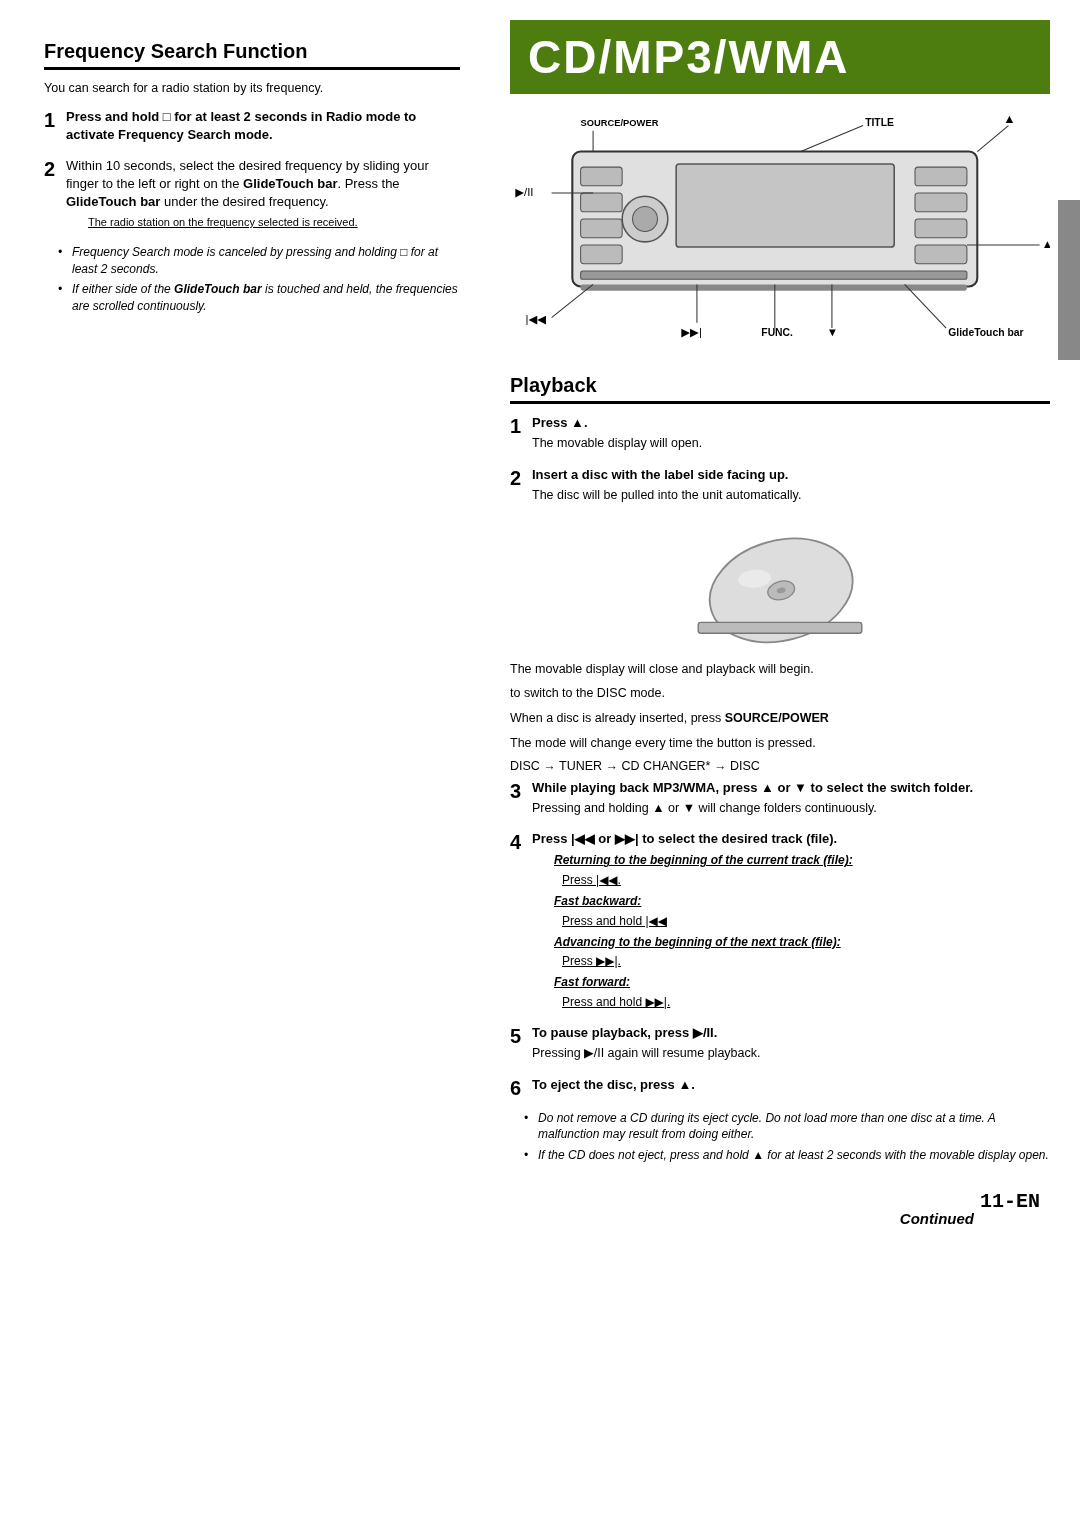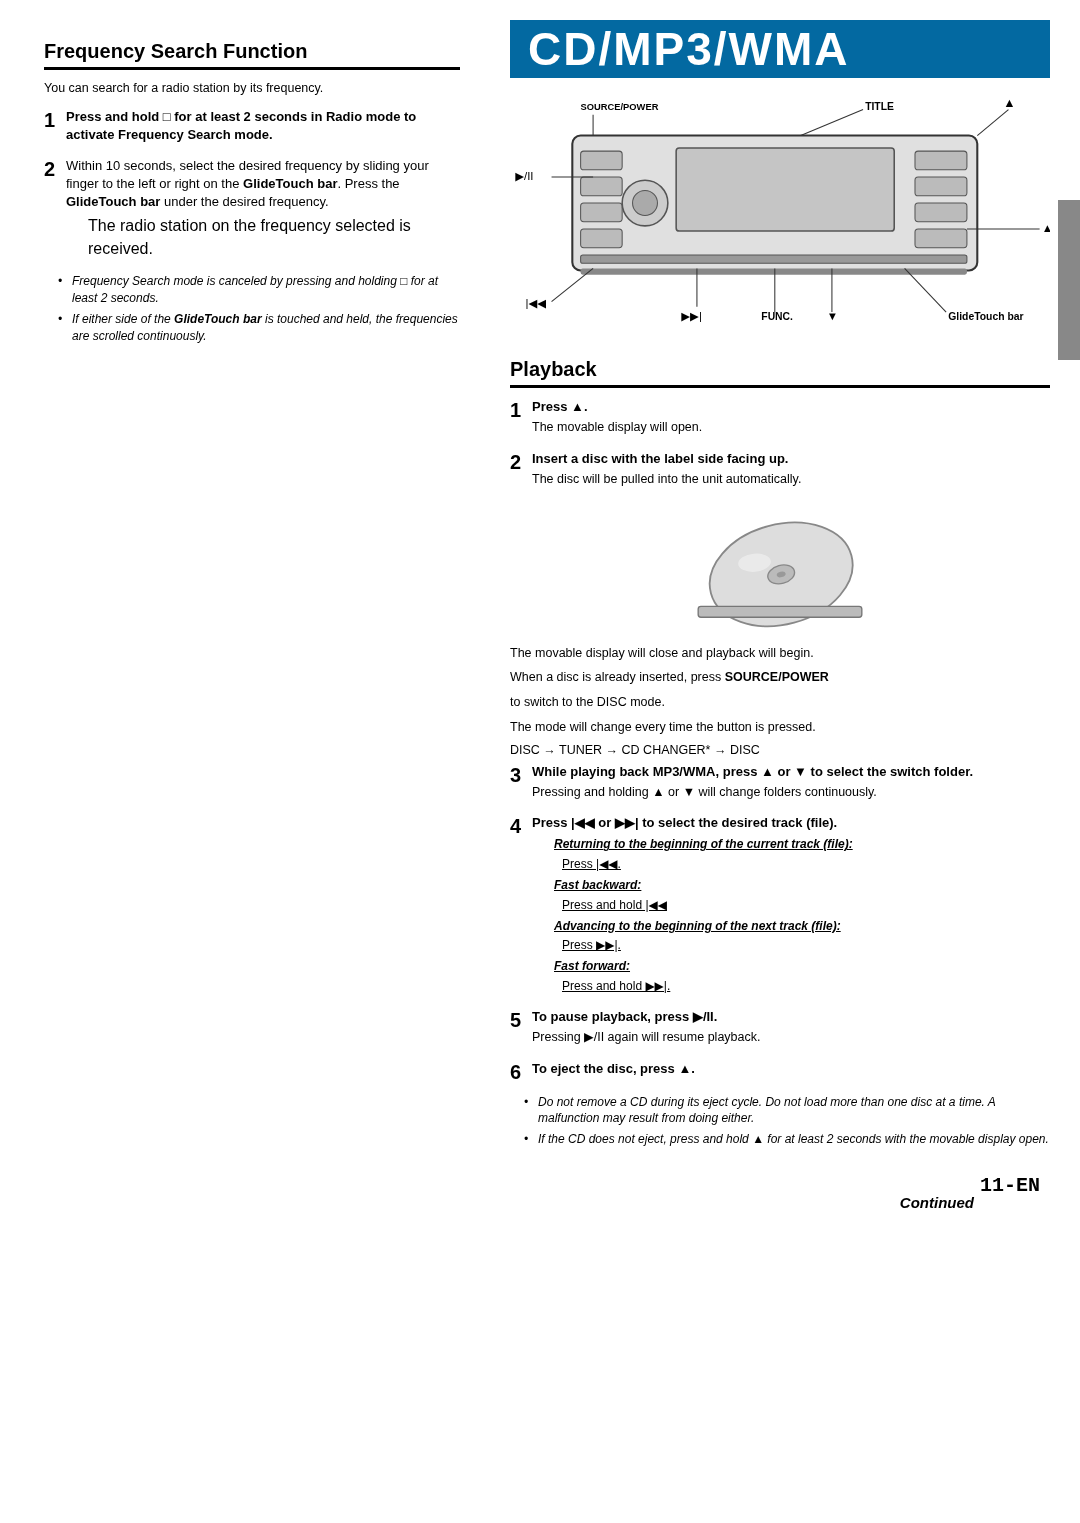--- a/index.html
+++ b/index.html
@@ -45,26 +45,26 @@
       font-family: 'Arial Black', Arial, sans-serif;
       font-size: 20px;
       font-weight: 900;
       border-bottom: 3px solid #000;
       padding-bottom: 4px;
       margin-bottom: 10px;
     }
 
     
     .banner {
-      background: #0369a1;
+      background: #4d7c0f;
       color: #fff;
       font-size: 46px;
       font-weight: 900;
       font-family: 'Arial Black', Arial, sans-serif;
-      padding: 2px 18px;
+      padding: 10px 18px;
       letter-spacing: 2px;
       margin-bottom: 16px;
       display: inline-block;
       width: 100%;
     }
 
     
     .step {
       display: flex;
       margin-bottom: 10px;
@@ -197,21 +197,21 @@
       <div class="step-num">1</div>
       <div class="step-content">
         <p><span class="bold">Press and hold □ for at least 2 seconds in Radio mode to activate Frequency Search mode.</span></p>
       </div>
     </div>
 
     <div class="step">
       <div class="step-num">2</div>
       <div class="step-content">
         <p>Within 10 seconds, select the desired frequency by sliding your finger to the left or right on the <span class="bold">GlideTouch bar</span>. Press the <span class="bold">GlideTouch bar</span> under the desired frequency.</p>
-        <p class="indented" style="margin-top:4px;font-size:16px;">The radio station on the frequency selected is received.</p>
+        <p class="indented" style="margin-top:4px;font-size:11px;text-decoration:underline;">The radio station on the frequency selected is received.</p>
       </div>
     </div>
 
     <ul class="bullet-list">
       <li><em>Frequency Search mode is canceled by pressing and holding □ for at least 2 seconds.</em></li>
       <li><em>If either side of the <strong>GlideTouch bar</strong> is touched and held, the frequencies are scrolled continuously.</em></li>
     </ul>
   </div>
 
   <div class="right-col">
@@ -306,22 +306,22 @@
           <ellipse cx="110" cy="70" rx="5" ry="3" fill="#999"></ellipse>
 
           <ellipse cx="85" cy="50" rx="18" ry="10" fill="rgba(255,255,255,0.4)" transform="rotate(10,85,50)"></ellipse>
         </g>
 
         <rect x="20" y="105" width="180" height="12" rx="3" fill="#bbb" stroke="#777" stroke-width="1.5"></rect>
       </svg>
     </div>
 
     <p class="disc-desc">The movable display will close and playback will begin.</p>
+    <p class="disc-desc">to switch to the DISC mode.</p>
     <p class="disc-desc">When a disc is already inserted, press <span class="bold">SOURCE/POWER</span></p>
-    <p class="disc-desc">to switch to the DISC mode.</p>
     <p class="disc-desc">The mode will change every time the button is pressed.</p>
     <p class="mode-line">DISC → TUNER → CD CHANGER* → DISC</p>
 
     
     <div class="step">
       <div class="step-num">3</div>
       <div class="step-content">
         <p><span class="bold">While playing back MP3/WMA, press ▲ or ▼ to select the switch folder.</span></p>
         <p class="subtitle-text">Pressing and holding ▲ or ▼ will change folders continuously.</p>
       </div>

